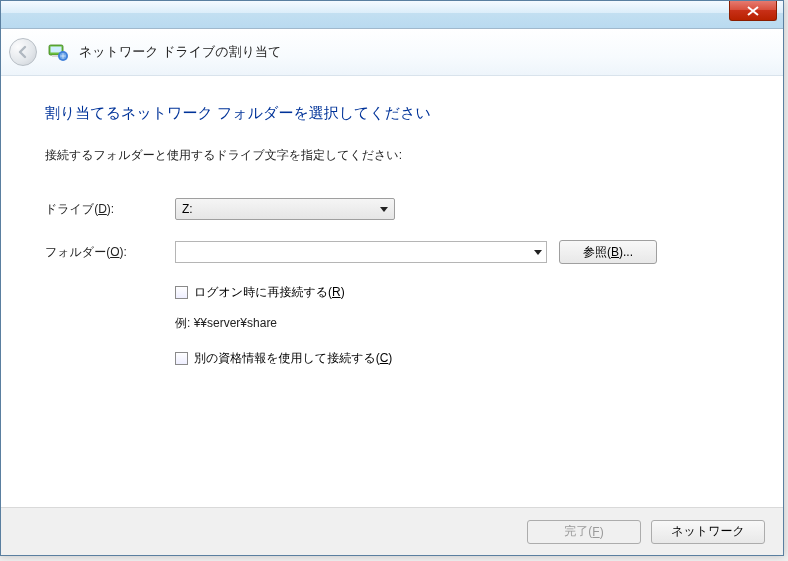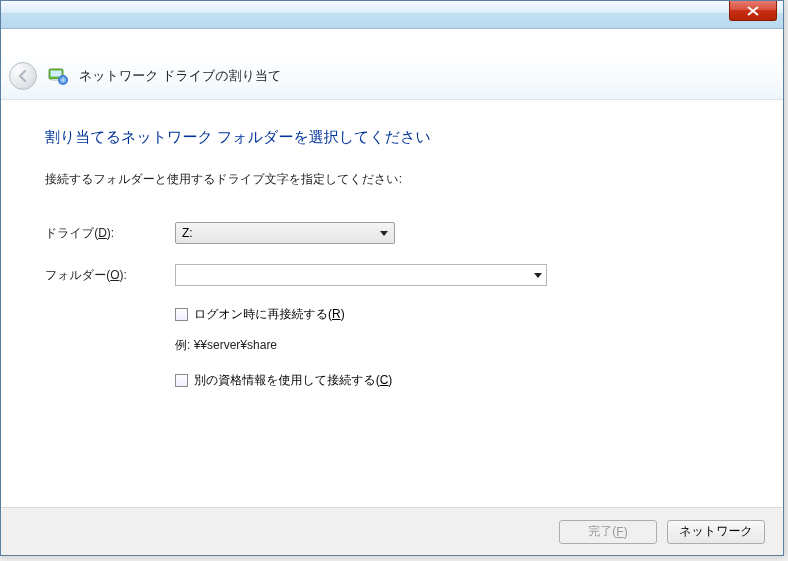--- a/index.html
+++ b/index.html
@@ -42,21 +42,20 @@
     }
     .close-btn svg { width: 12px; height: 10px; }
     .header {
       height: 47px;
       background: linear-gradient(to bottom, #ffffff 0%, #f7fbfe 60%, #eef5fb 100%);
       border-bottom: 1px solid #d9e3ec;
       display: flex;
       align-items: center;
       padding: 0 8px;
       gap: 10px;
-      margin-top: 24px;
     }
     .back-btn {
       width: 28px; height: 28px;
       border-radius: 50%;
       background: radial-gradient(circle at 30% 30%, #fcfcfd, #e2e6ea 60%, #c8cdd3);
       border: 1px solid #b8bfc6;
       display: flex; align-items: center; justify-content: center;
       cursor: default;
     }
     .back-btn svg { width: 14px; height: 14px; }
@@ -167,21 +166,21 @@
       height: 48px;
       background: #f0f0f0;
       border-top: 1px solid #d9d9d9;
       display: flex;
       align-items: center;
       justify-content: flex-end;
       padding-right: 18px;
       gap: 10px;
     }
     .footer-btn {
-      width: 98px; height: 24px;
+      width: 114px; height: 24px;
       border: 1px solid #acacac;
       border-radius: 3px;
       display: flex; align-items: center; justify-content: center;
       font-size: 12px;
       background: linear-gradient(to bottom, #f8f8f8, #e8e8e8);
       cursor: pointer;
     }
     .footer-btn.disabled {
       color: #9a9a9a;
       cursor: default;
@@ -235,20 +234,25 @@
     </div>
 
     <div class="form-row">
       <div class="form-label">
         <span>フォルダー(</span><span class="underlined">O</span><span>):</span>
       </div>
       <div class="folder-combo">
         <span></span>
         <span class="arrow"></span>
       </div>
+      <div class="browse-btn">
+        <span>参照(</span>
+          <span class="underlined">B</span>
+          <span>)...</span>
+      </div>
     </div>
 
     <div class="indented checkbox-row">
       <div class="checkbox"></div>
       <span>
         <span>ログオン時に再接続する(</span><span class="underlined">R</span><span>)</span>
       </span>
     </div>
 
     <div class="indented example">例: ¥¥server¥share</div>

